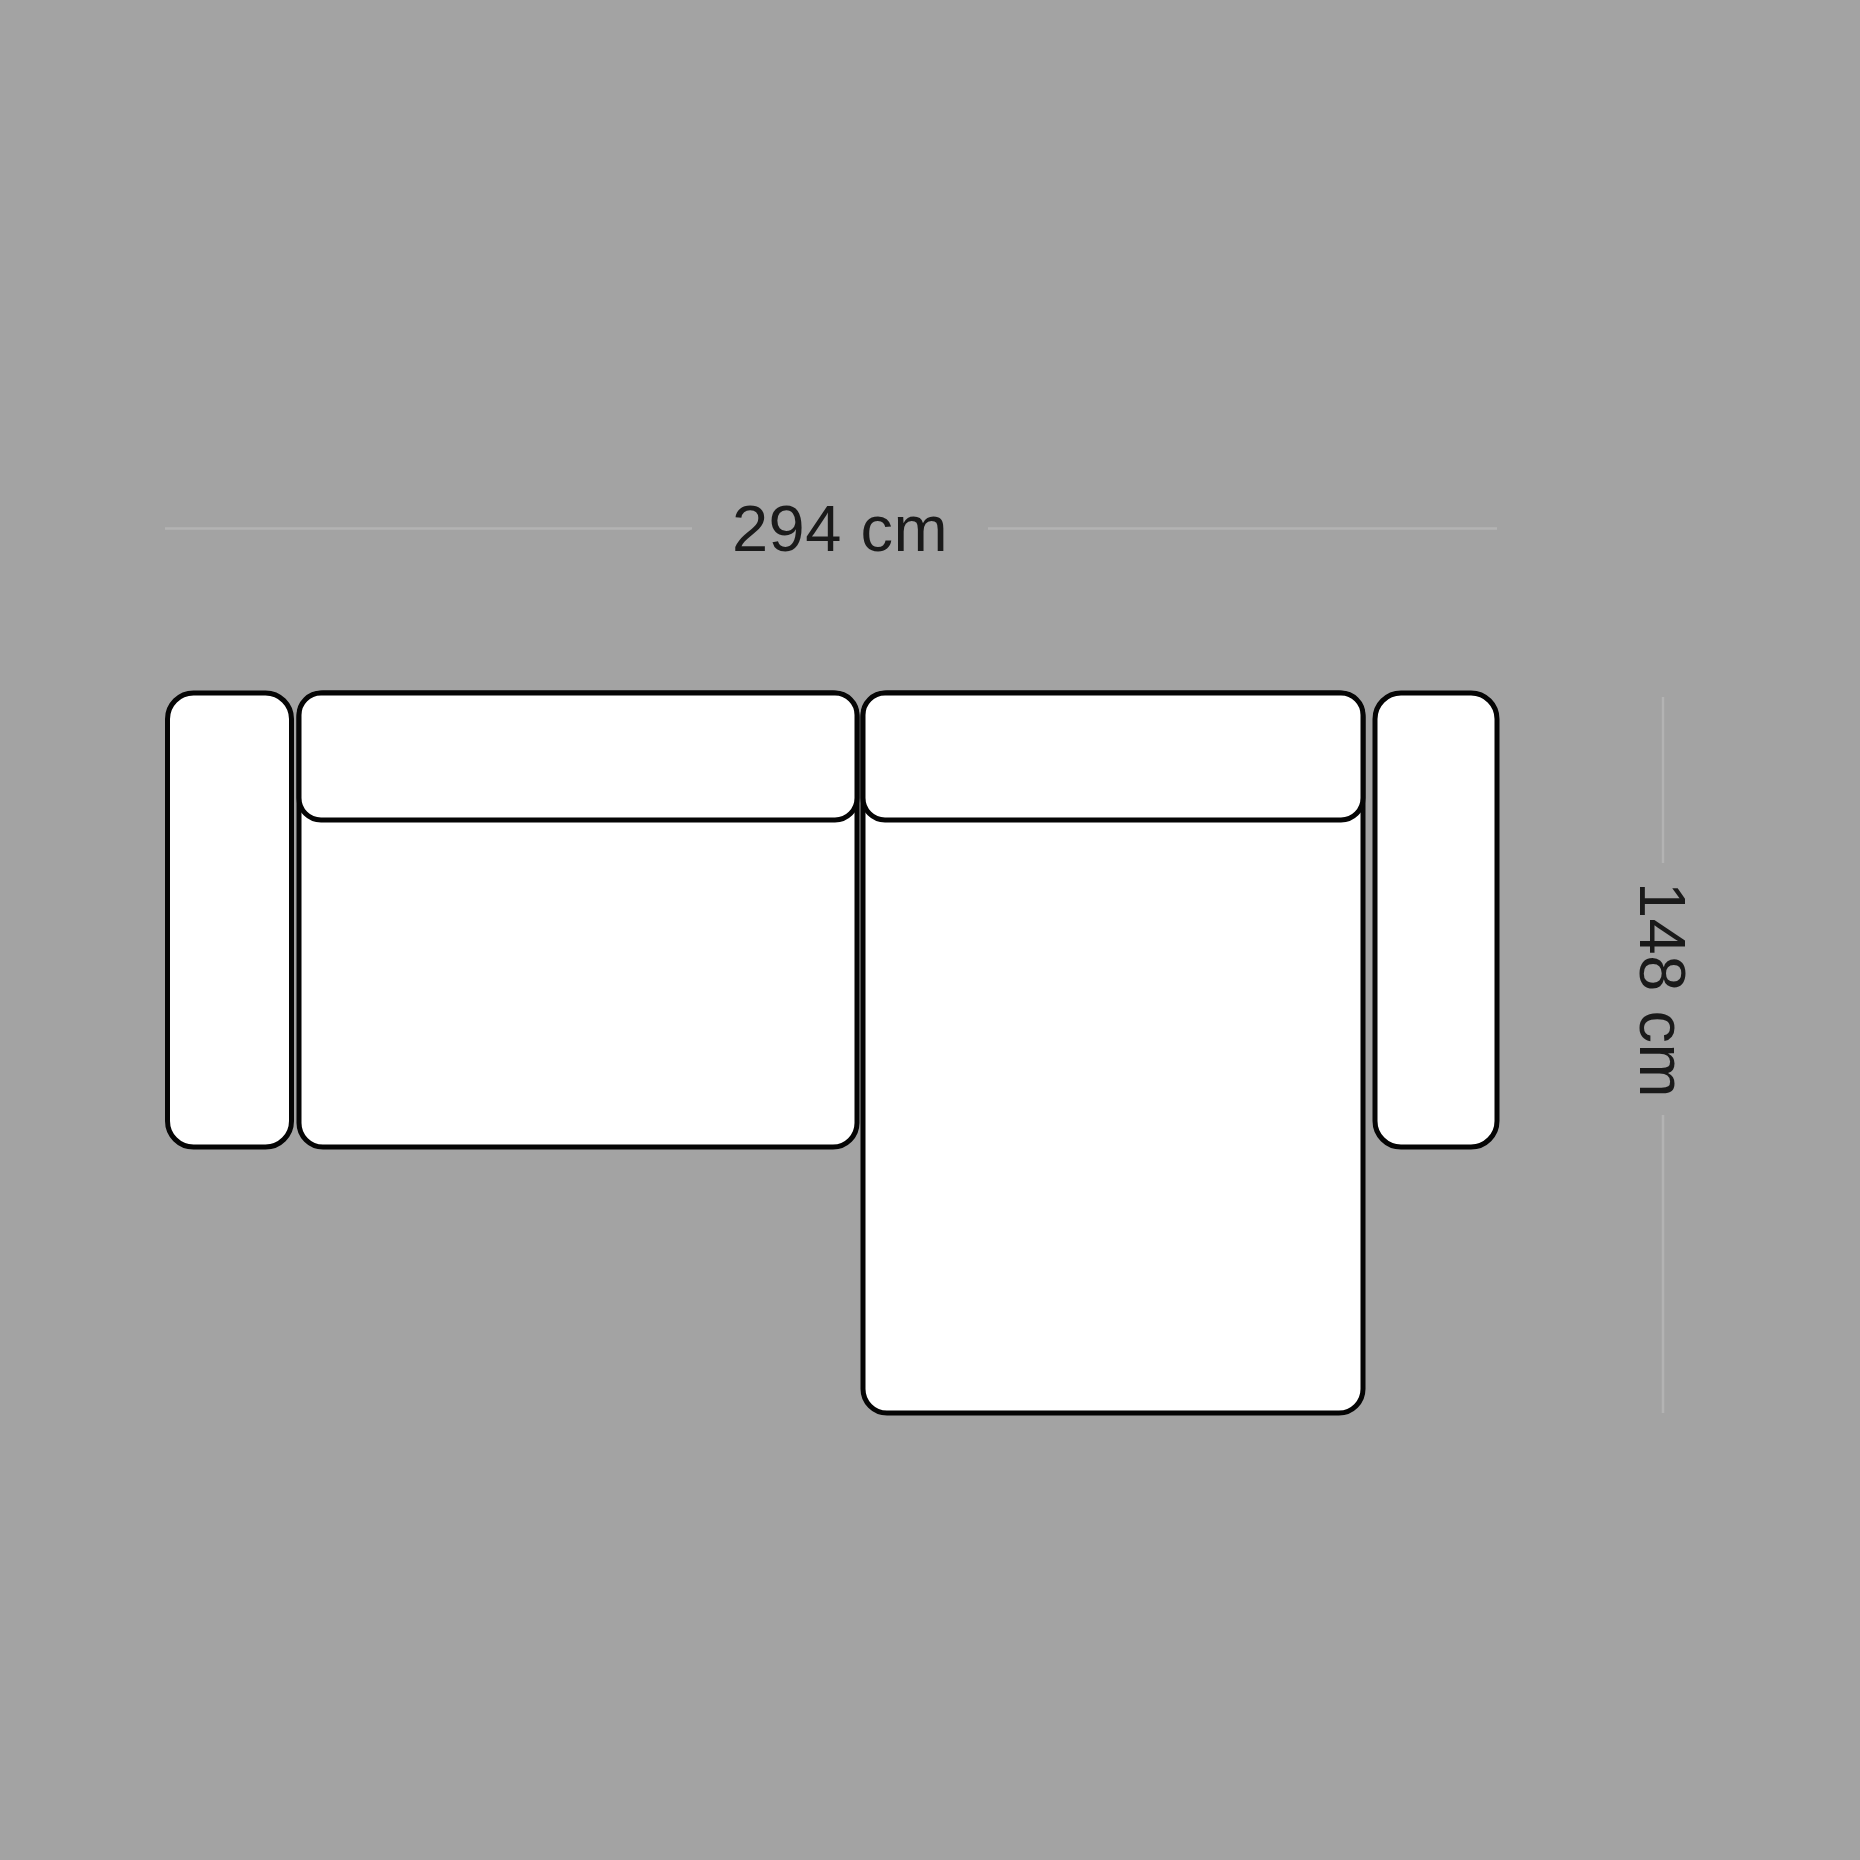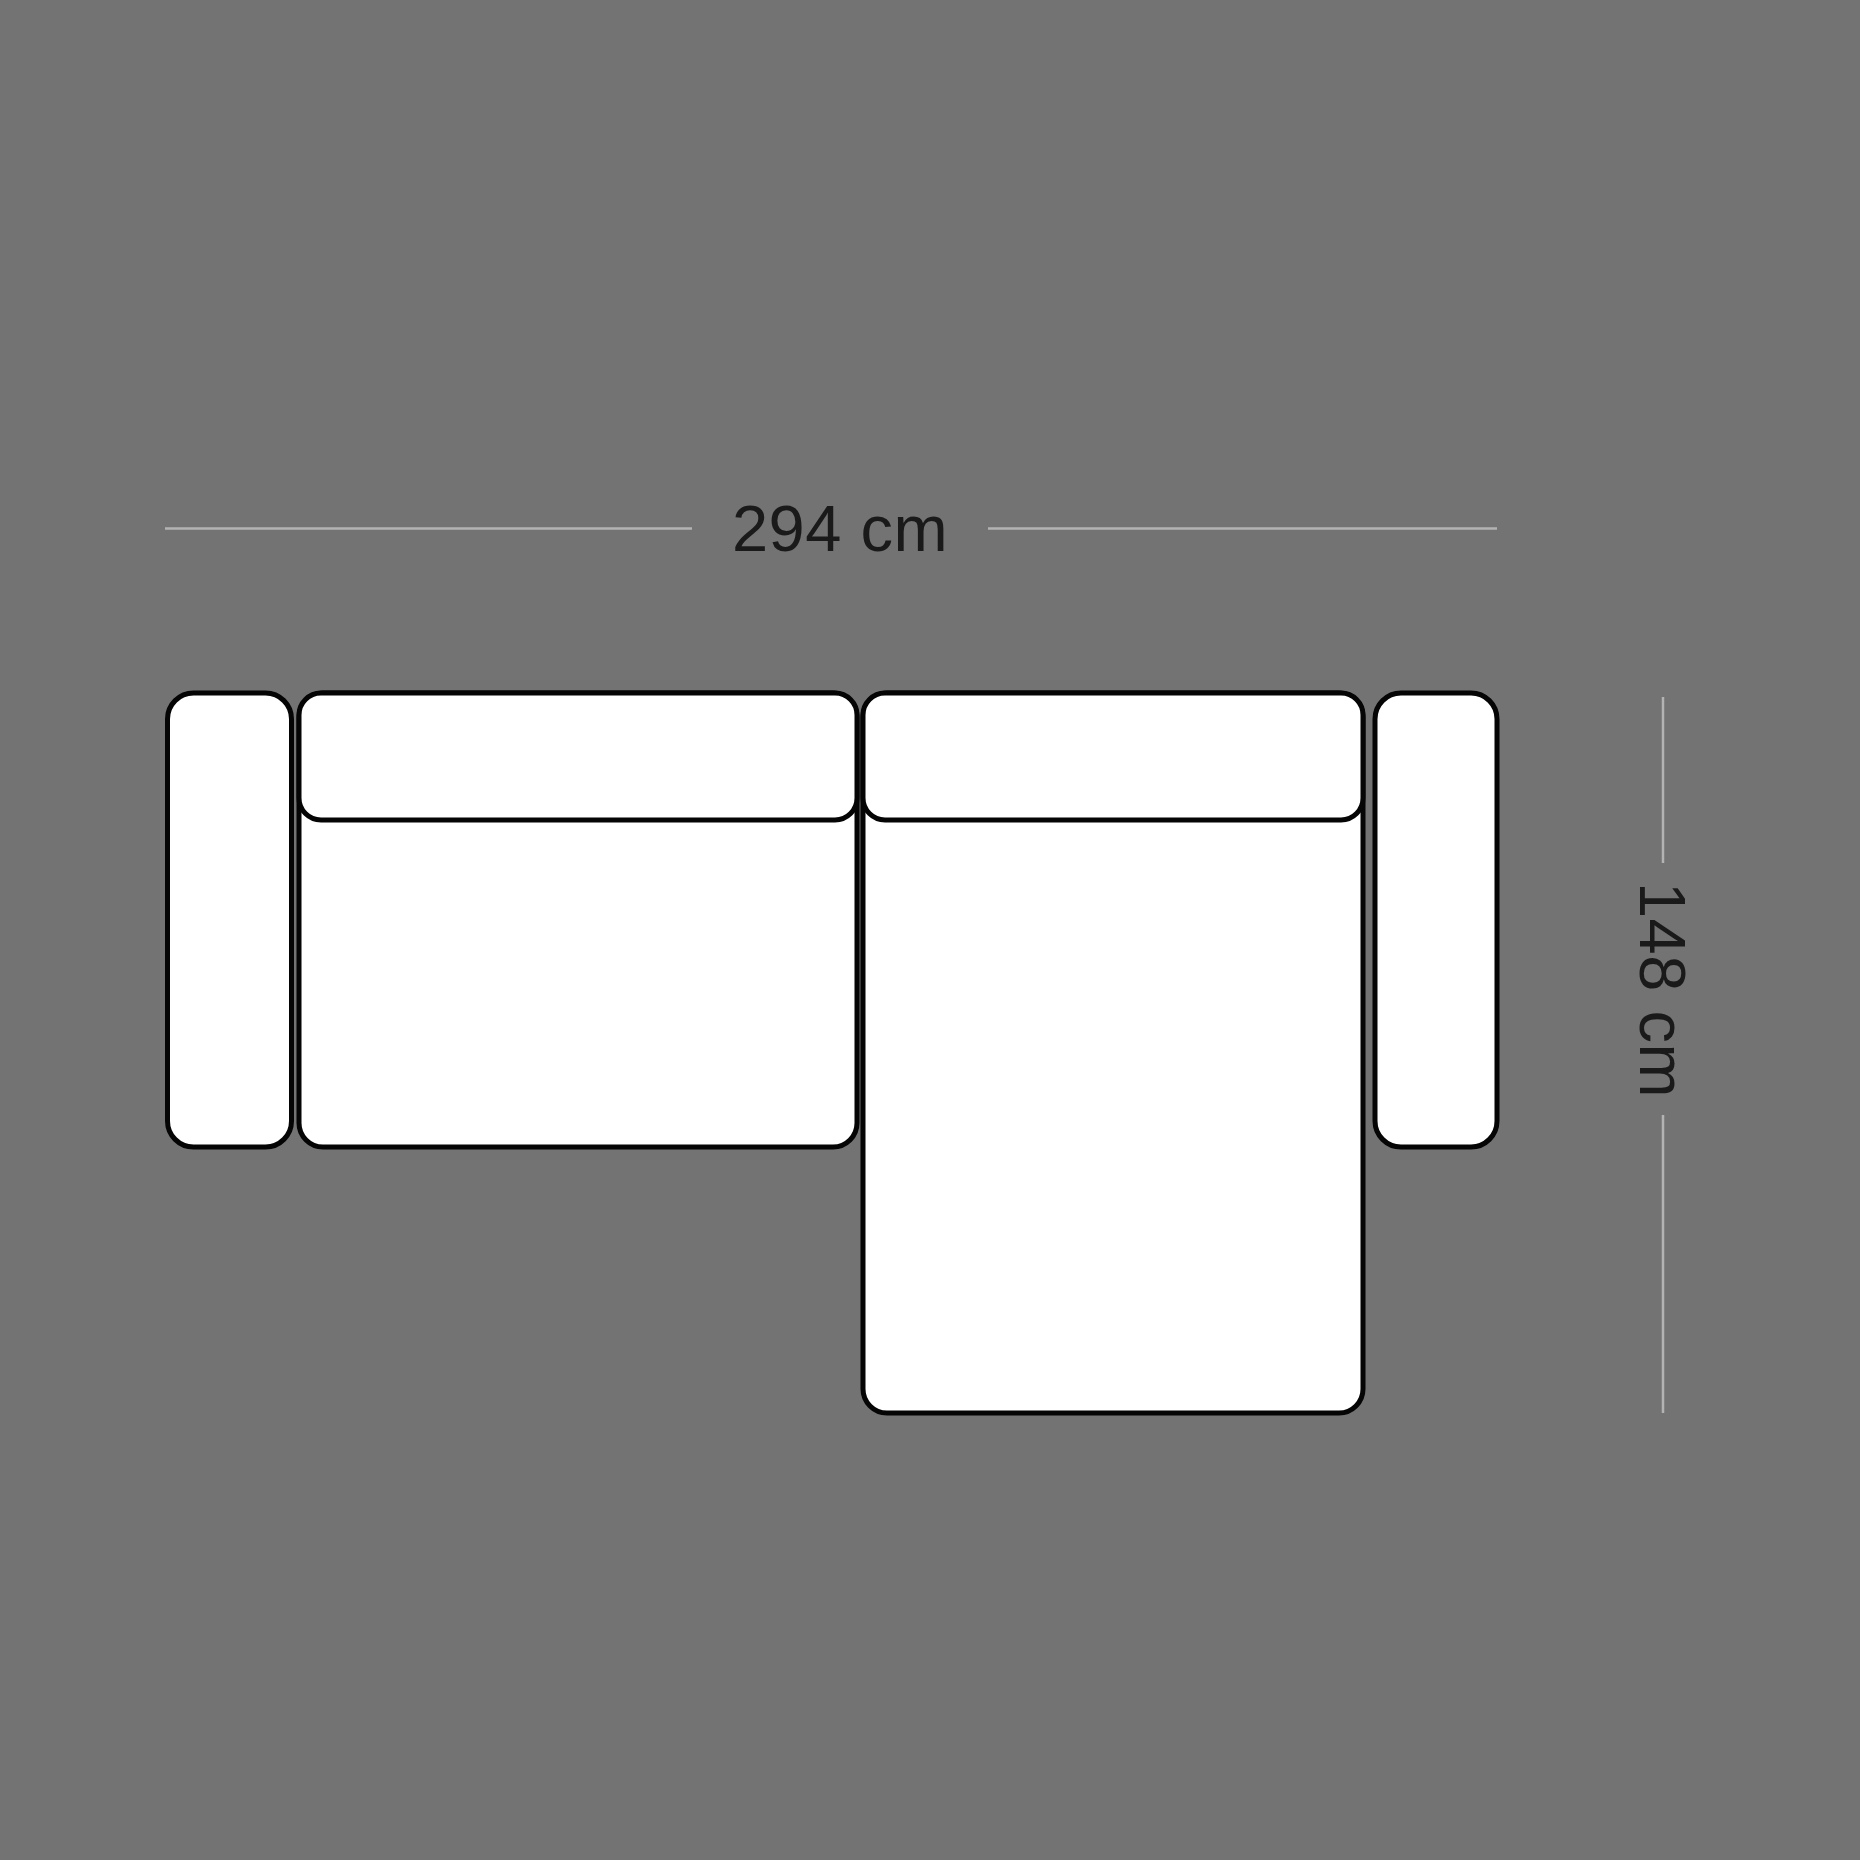--- a/index.html
+++ b/index.html
@@ -4,21 +4,21 @@
 <style>
   html, body {
     margin: 0;
     padding: 0;
     background: #ffffff;
   }
   .canvas {
     position: relative;
     width: 1860px;
     height: 1860px;
-    background: #737373;
+    background: #a3a3a3;
     overflow: hidden;
   }
   svg {
     display: block;
     width: 1860px;
     height: 1860px;
   }
   .dim-label {
     font-family: "Liberation Sans", "DejaVu Sans", sans-serif;
     font-size: 65px;

